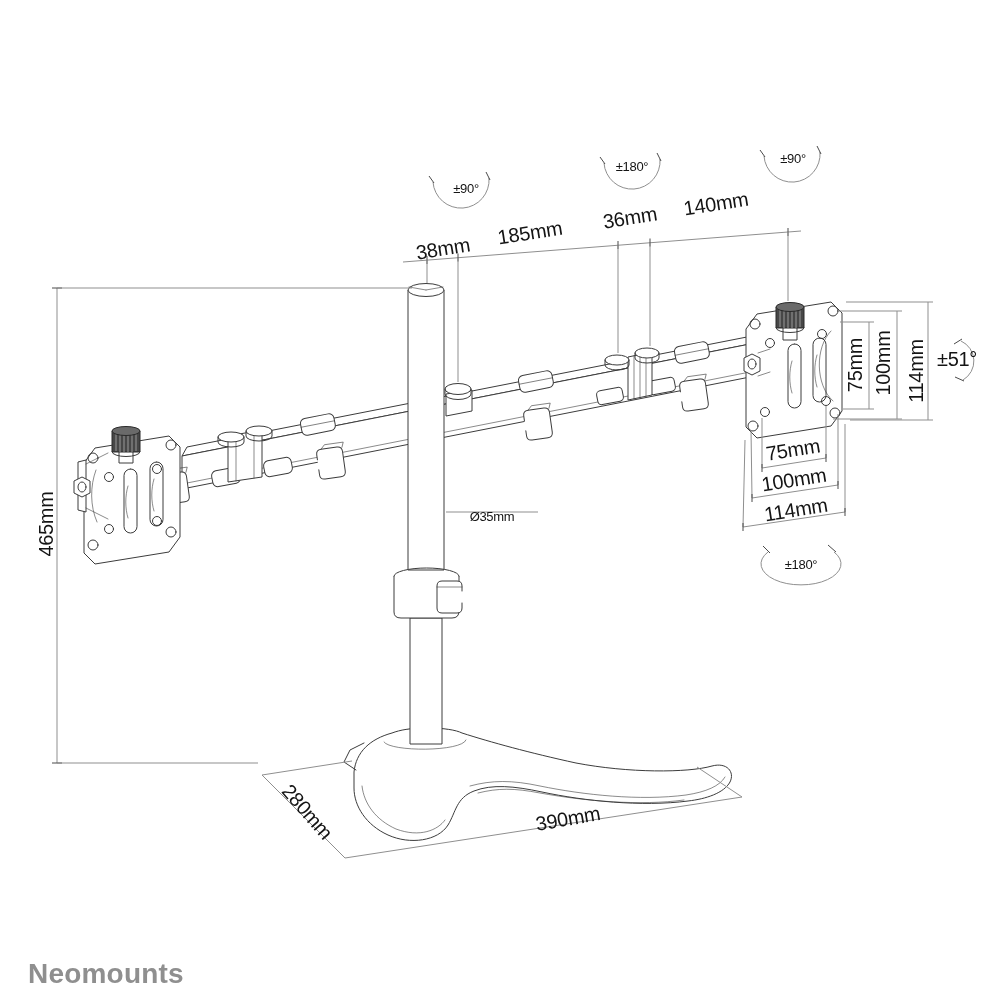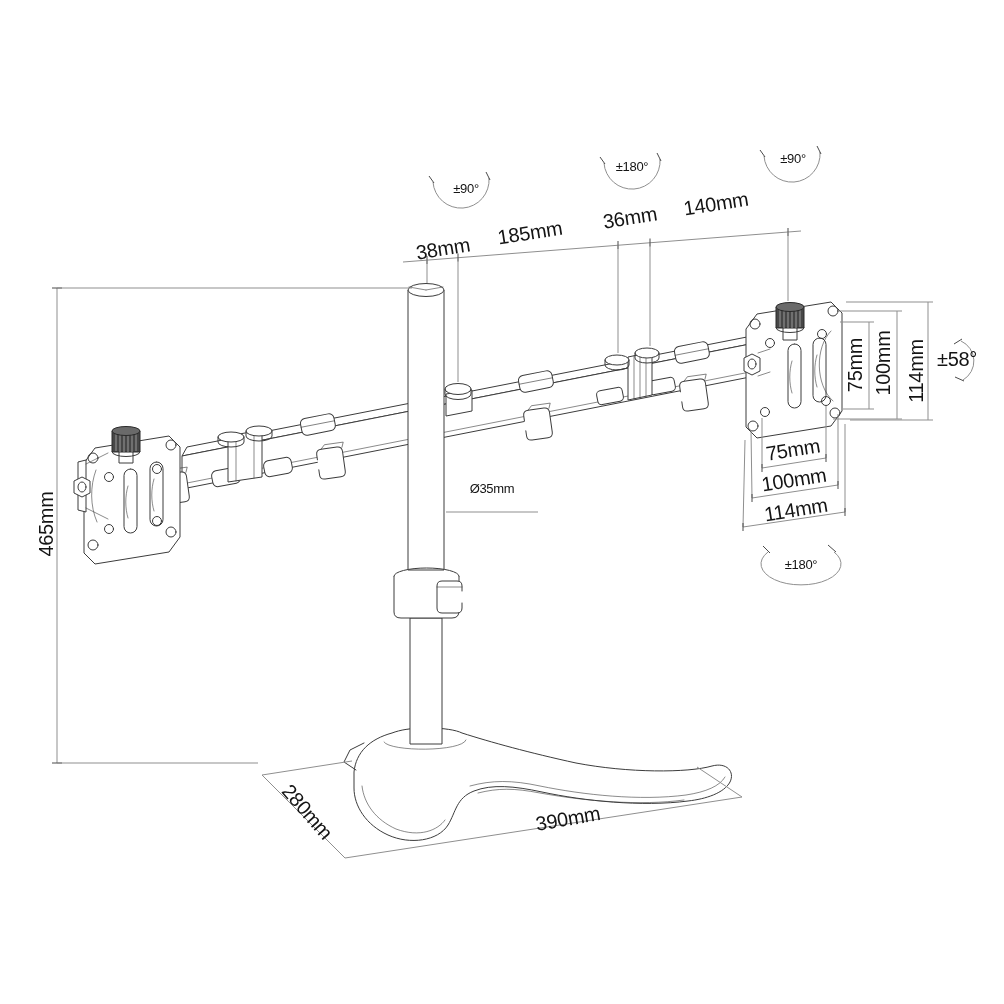--- a/index.html
+++ b/index.html
@@ -247,28 +247,29 @@
   <div class="lbl small" style="left:466px;top:188px">±90°</div>
   <div class="lbl small" style="left:632px;top:166px">±180°</div>
   <div class="lbl small" style="left:793px;top:158px">±90°</div>
 
   <div class="lbl r-9" style="left:443px;top:249px">38mm</div>
   <div class="lbl r-9" style="left:530px;top:233px">185mm</div>
   <div class="lbl r-9" style="left:630px;top:218px">36mm</div>
   <div class="lbl r-9" style="left:716px;top:204px">140mm</div>
 
   <div class="lbl r-90" style="left:46px;top:524px">465mm</div>
-  <div class="lbl small" style="left:492px;top:488px">Ø35mm</div>
+  <div class="lbl small" style="left:492px;top:516px">Ø35mm</div>
 
   <div class="lbl r-90" style="left:855px;top:365px">75mm</div>
   <div class="lbl r-90" style="left:883px;top:363px">100mm</div>
   <div class="lbl r-90" style="left:916px;top:371px">114mm</div>
-  <div class="lbl" style="left:957px;top:359px">±58°</div>
+  <div class="lbl" style="left:957px;top:359px">±51°</div>
 
   <div class="lbl r-9" style="left:793px;top:450px">75mm</div>
   <div class="lbl r-9" style="left:794px;top:480px">100mm</div>
   <div class="lbl r-9" style="left:796px;top:510px">114mm</div>
   <div class="lbl small" style="left:801px;top:564px">±180°</div>
 
   <div class="lbl r49" style="left:307px;top:812px">280mm</div>
   <div class="lbl r-10" style="left:568px;top:819px">390mm</div>
 
+  <div id="logo">Neomounts</div>
 </div>
 
 </body></html>

